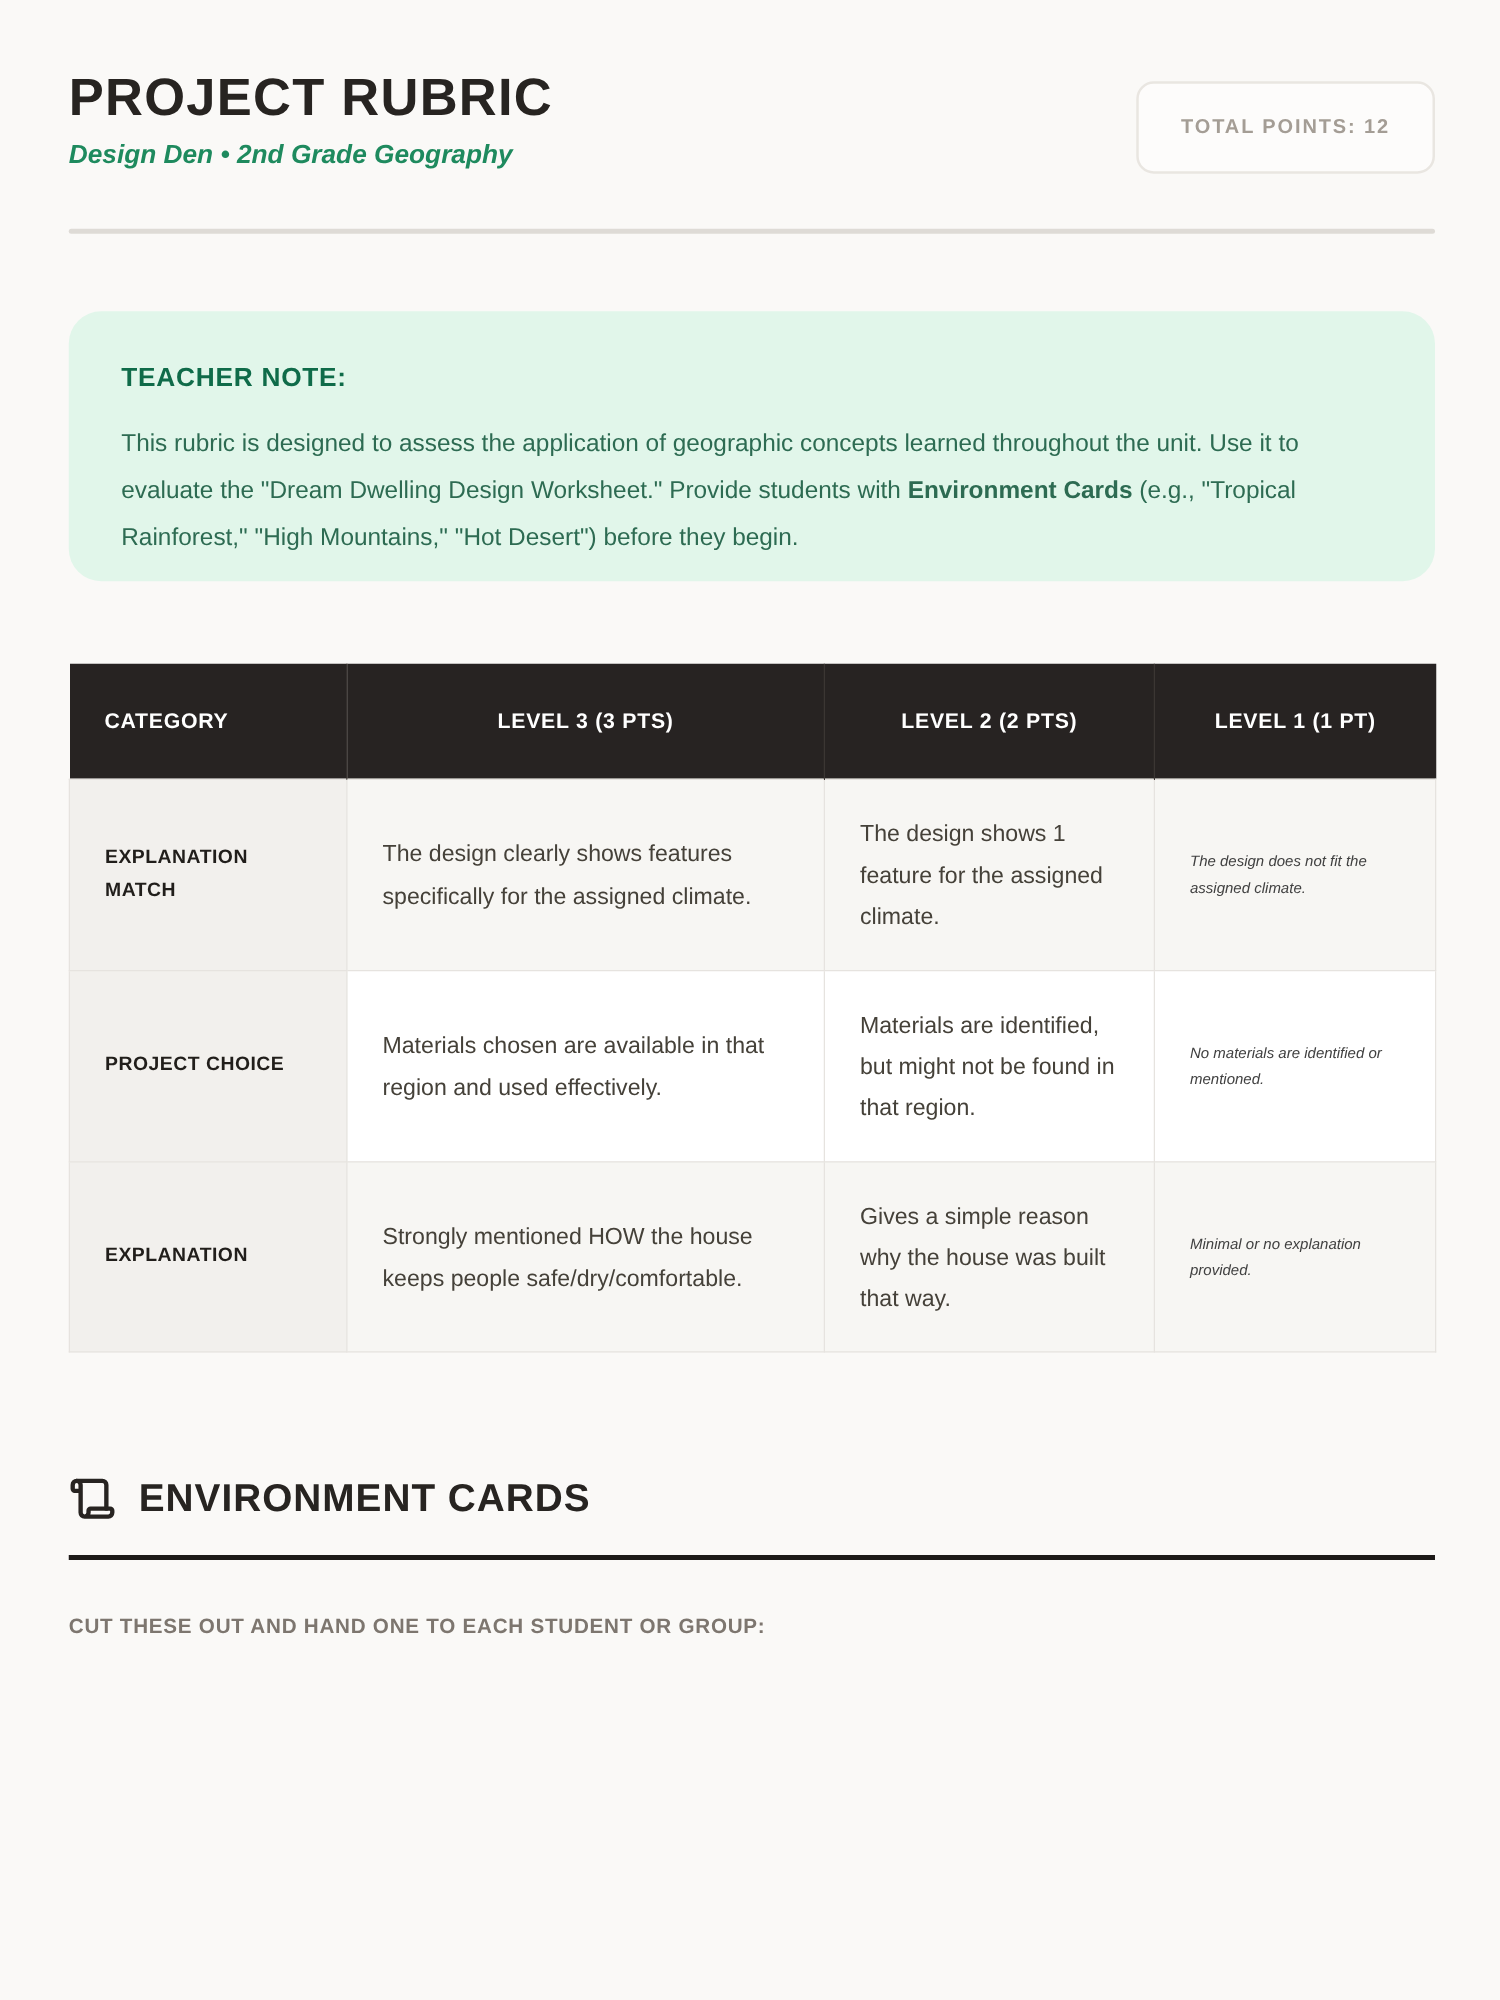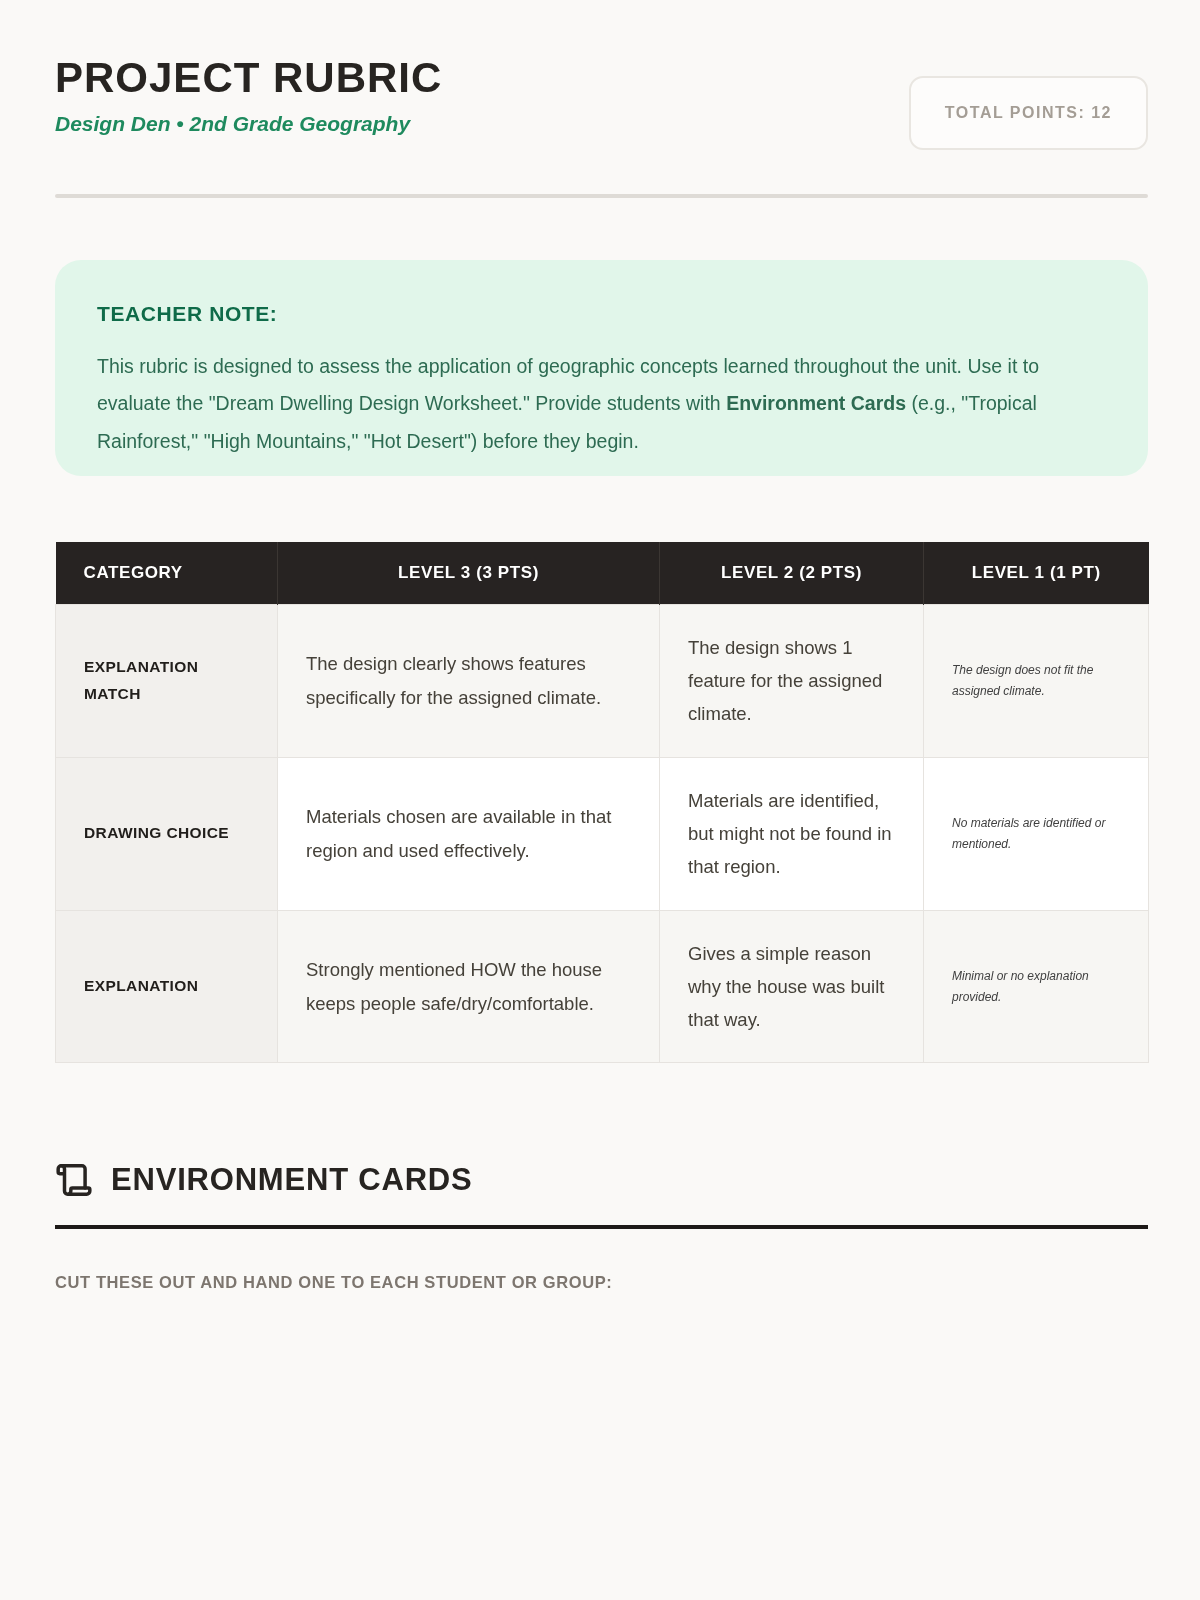--- a/index.html
+++ b/index.html
@@ -24,21 +24,21 @@
     line-height: 1.05;
   }
   .subtitle {
     margin-top: 12px;
     color: #1e8a5e;
     font-style: italic;
     font-weight: bold;
     font-size: 21px;
   }
   .points-badge {
-    margin-top: 44px;
+    margin-top: 33px;
     background: #fdfcfb;
     border: 2px solid #e9e6e1;
     border-radius: 14px;
     padding: 26px 34px;
     color: #a49d95;
     font-weight: bold;
     font-size: 16px;
     letter-spacing: 1.5px;
     white-space: nowrap;
   }
@@ -81,21 +81,21 @@
   col.c-cat    { width: 222px; }
   col.c-l3     { width: 382px; }
   col.c-l2     { width: 264px; }
   col.c-l1     { width: 225px; }
   thead th {
     background: #272322;
     color: #ffffff;
     font-size: 17px;
     font-weight: bold;
     letter-spacing: 0.6px;
-    height: 62px;
+    height: 92px;
     text-align: center;
     border-right: 1px solid #3b3633;
   }
   thead th:last-child { border-right: none; }
   thead th.cat-head { text-align: left; padding-left: 28px; }
   tbody td {
     border: 1px solid #e6e3df;
     padding: 26px 28px;
     vertical-align: middle;
   }
@@ -185,21 +185,21 @@
       </tr>
     </thead>
     <tbody>
       <tr class="row-odd">
         <td class="cat-cell">EXPLANATION MATCH</td>
         <td class="body-cell">The design clearly shows features specifically for the assigned climate.</td>
         <td class="body-cell">The design shows 1 feature for the assigned climate.</td>
         <td class="body-cell level1-cell">The design does not fit the assigned climate.</td>
       </tr>
       <tr class="row-even">
-        <td class="cat-cell">DRAWING CHOICE</td>
+        <td class="cat-cell">PROJECT CHOICE</td>
         <td class="body-cell">Materials chosen are available in that region and used effectively.</td>
         <td class="body-cell">Materials are identified, but might not be found in that region.</td>
         <td class="body-cell level1-cell">No materials are identified or mentioned.</td>
       </tr>
       <tr class="row-odd">
         <td class="cat-cell">EXPLANATION</td>
         <td class="body-cell">Strongly mentioned HOW the house keeps people safe/dry/comfortable.</td>
         <td class="body-cell">Gives a simple reason why the house was built that way.</td>
         <td class="body-cell level1-cell">Minimal or no explanation provided.</td>
       </tr>

